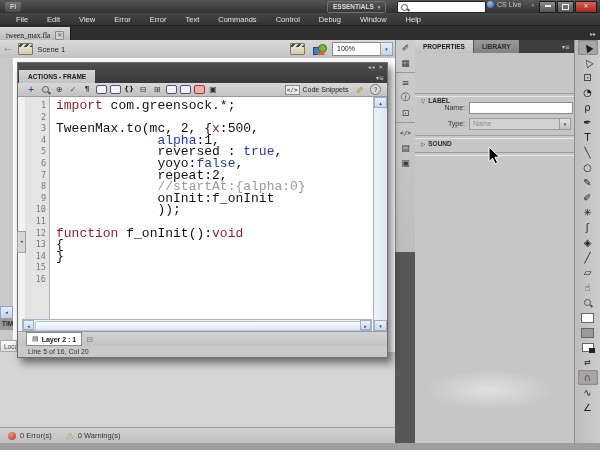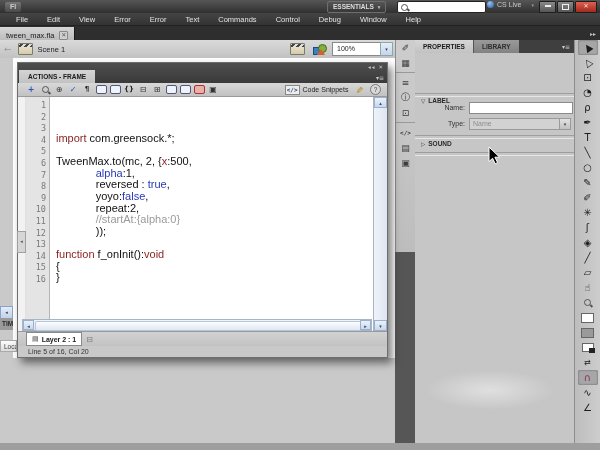--- a/index.html
+++ b/index.html
@@ -32,21 +32,21 @@
   .winbtn .mdash{display:inline-block;width:6px;height:2px;background:#eee;margin-bottom:1px;}
 
   
   #menubar{left:0;top:13px;width:600px;height:13px;background:linear-gradient(#454545,#333);
            display:flex;align-items:center;padding-left:8px;box-sizing:border-box;border-bottom:1px solid #222;}
   #menubar .mi{color:#e3e3e3;font-size:7.5px;margin-right:11px;padding-left:8px;}
 
   
   #tabbar{left:0;top:26px;width:600px;height:14px;background:#2e2e2e;}
   #doc-tab{position:absolute;left:0;top:1px;height:16px;background:linear-gradient(#d6d6d6,#b6b6b6);
-           border-right:1px solid #1a1a1a;display:flex;align-items:center;padding:0 6px;font-size:7.5px;color:#1a1a1a;}
+           border-right:1px solid #1a1a1a;display:flex;align-items:center;padding:0 6px;font-size:7.5px;color:#1a1a1a;font-family:Liberation Serif, serif;}
   #doc-tab .x{margin-left:5px;font-size:6px;color:#555;border:1px solid #888;border-radius:1px;padding:0 1px;line-height:7px;background:#cfcfcf;}
   #dock-collapse{position:absolute;right:4px;top:30px;color:#bbb;font-size:6px;}
 
   
   #editbar{left:0;top:40px;width:396px;height:18px;background:linear-gradient(#dadada,#c2c2c2);
            border-bottom:1px solid #9a9a9a;display:flex;align-items:center;}
   #back-arrow{color:#9a9a9a;font-size:9px;margin:0 6px 0 4px;}
   .clapper{width:13px;height:10px;background:linear-gradient(#efe9d2,#d4cbaa);border:1px solid #7a7a66;position:relative;border-radius:1px;}
   .clapper::before{content:"";position:absolute;left:0;top:0;width:100%;height:3px;background:repeating-linear-gradient(-45deg,#444 0 2px,#ddd 2px 4px);}
   #scene-label{font-size:7.5px;color:#222;margin-left:5px;}
@@ -155,21 +155,21 @@
         border:1px solid #888;background:#eee;padding:0 1px;margin-right:3px;line-height:8px;}
   #wand{color:#b8860b;font-size:9px;margin:0 7px;display:inline-block;transform:rotate(90deg);}
   #as-help{width:9px;height:9px;border:1px solid #777;border-radius:50%;font-size:6.5px;text-align:center;line-height:9px;color:#444;background:#d8d8d8;}
   #as-body{position:absolute;left:0;top:34px;width:100%;height:234px;background:#fff;display:flex;}
   #as-margin{width:7px;background:#f2f2f2;border-right:1px solid #e0e0e0;position:relative;}
   #as-grip{position:absolute;left:-1px;top:134px;width:7px;height:20px;background:#d6d6d6;border:1px solid #a0a0a0;
         font-size:5px;color:#555;text-align:center;line-height:19px;}
   #as-gutter{width:24px;background:#e4e4e4;border-right:1px solid #b5b5b5;text-align:right;
         font-family:"DejaVu Sans Mono",monospace;font-size:8.5px;color:#7a7a7a;padding:3px 3px 0 0;box-sizing:border-box;}
   #as-gutter div{height:11.6px;line-height:11.6px;}
-  #as-code{flex:1;overflow:hidden;padding:3px 0 0 6px;font-family:Liberation Sans, sans-serif;font-size:11px;margin-top:33px;}
+  #as-code{flex:1;overflow:hidden;padding:3px 0 0 6px;font-family:Liberation Mono, monospace;font-size:13px;}
   #as-code .ln{height:11.6px;line-height:11.6px;white-space:pre;}
   .seg-k{color:#8b1f1f;}
   .seg-b{color:#2438b8;text-align:center;}
   .seg-c{color:#9a9a9a;}
   .seg-p{color:#111;}
   #as-vscroll{width:13px;background:linear-gradient(90deg,#eef2f9,#dfe6f2);border-left:1px solid #aab4c4;position:relative;}
   .sarrow{position:absolute;left:0;width:100%;height:11px;background:linear-gradient(#eaf1fb,#c8d8ee);border:1px solid #9ab0cc;
         box-sizing:border-box;font-size:5px;text-align:center;line-height:10px;color:#345;}
   #as-hscroll{position:absolute;left:4px;top:256px;width:350px;height:12px;background:linear-gradient(#eef2f9,#dfe6f2);
         border:1px solid #aab4c4;box-sizing:border-box;}
@@ -248,20 +248,28 @@
   </div>
   <div class="abs" id="zoom-select">100%</div>
   <div class="abs g" id="zoom-caret">▾</div>
 
   <div class="abs" id="left-strip"></div>
   <div class="abs" id="stage"></div>
   <div class="abs g" id="tl-scroll-left">◂</div>
   <div class="abs" id="tl-tab">TIMELINE</div>
   <div class="abs" id="loc-header">Location</div>
 
+  <div class="abs" id="compiler">
+    <div id="compiler-status">
+      <span id="err-dot"></span>
+      <span>0 Error(s)</span>
+      <span class="g" id="warn-tri">⚠</span>
+      <span>0 Warning(s)</span>
+    </div>
+  </div>
 
   <div class="abs" id="dock-col">
     <div id="dock-icons">
         <div class="icn">
           <span class="g ">✐</span>
         </div>
         <div class="icn">
           <span class="g ">▦</span>
         </div>
         <div class="icn gap">
@@ -468,20 +476,21 @@
         </div>
       <div id="as-code">
           <div class="ln"><span class="seg-k">import</span><span class="seg-p"> com.greensock.*;</span></div>
           <div class="ln"></div>
           <div class="ln"><span class="seg-p">TweenMax.to(mc, 2, {</span><span class="seg-k">x</span><span class="seg-p">:500,</span></div>
           <div class="ln"><span class="seg-p">             </span><span class="seg-b">alpha</span><span class="seg-p">:1,</span></div>
           <div class="ln"><span class="seg-p">             reversed : </span><span class="seg-b">true</span><span class="seg-p">,</span></div>
           <div class="ln"><span class="seg-p">             yoyo:</span><span class="seg-b">false</span><span class="seg-p">,</span></div>
           <div class="ln"><span class="seg-p">             repeat:2,</span></div>
           <div class="ln"><span class="seg-p">             </span><span class="seg-c">//startAt:{alpha:0}</span></div>
+          <div class="ln"><span class="seg-p">             onInit:f_onInit</span></div>
           <div class="ln"><span class="seg-p">             ));</span></div>
           <div class="ln"></div>
           <div class="ln"><span class="seg-k">function</span><span class="seg-p"> f_onInit():</span><span class="seg-k">void</span></div>
           <div class="ln"><span class="seg-p">{</span></div>
           <div class="ln"><span class="seg-p">}</span></div>
         </div>
       <div id="as-vscroll">
         <span class="sarrow g" style="top:0">▴</span>
         <span class="sarrow g" style="bottom:0">▾</span>
       </div>

